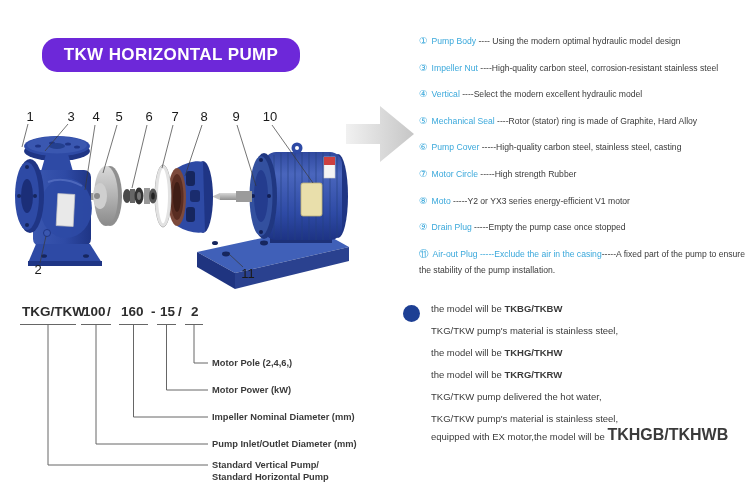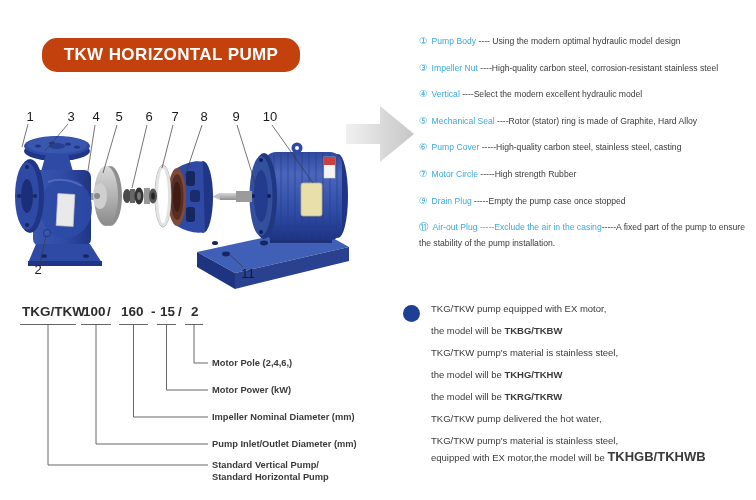--- a/index.html
+++ b/index.html
@@ -1,39 +1,39 @@
 <!DOCTYPE html>
 <html><head>
 <meta charset="utf-8">
 <style>
   html,body{margin:0;padding:0}
   body{width:756px;height:500px;background:#ffffff;position:relative;overflow:hidden;
        font-family:"Liberation Sans",sans-serif;color:#3a3a3a}
 
   
-  .banner{position:absolute;left:42px;top:38px;width:258px;height:34px;background:#c2410c;
+  .banner{position:absolute;left:42px;top:38px;width:258px;height:34px;background:#6d28d9;
           border-radius:15px;display:flex;align-items:center;justify-content:center}
   .banner .txt{color:#fff;font-weight:bold;font-size:17px;letter-spacing:.4px}
 
   
   .parts{position:absolute;left:419px;top:33px;width:337px;font-size:8.6px}
   .parts .item{line-height:16px;margin-bottom:10.6px;white-space:nowrap}
   .parts .item.wrap{white-space:normal;width:332px}
   .parts .num{color:#3aa8db;font-size:9.6px;margin-right:4px;font-family:"DejaVu Sans",sans-serif}
   .parts .pname{color:#3aa8db}
   .parts .desc{color:#3a3a3a}
 
   
   .variants{position:absolute;left:403px;top:303px;width:352px}
   .bullet{position:absolute;left:0;top:2px;width:17px;height:17px;border-radius:50%;background:#1d3f94}
   .vlines{margin-left:28px;font-size:9.5px}
   .vline{line-height:12px;margin-bottom:10px}
   .vline.tight{margin-bottom:4px}
   .vline .strong{font-weight:bold}
-  .vline .big{font-size:13px;font-weight:bold}
+  .vline .big{font-size:16px;font-weight:bold}
 
   
   svg text{font-family:"Liberation Sans",sans-serif}
   .plabel{font-size:13px;fill:#1a1a1a}
   .mseg{font-size:13.5px;font-weight:bold;fill:#2d2d2d}
   .mlabel{font-size:9.3px;font-weight:bold;fill:#3a3a3a}
   .leader{stroke:#3a3a3a;stroke-width:.7;fill:none}
   .tree{stroke:#666;stroke-width:1;fill:none}
 </style>
 </head>
@@ -219,20 +219,21 @@
   </g>
 </svg>
 
 <div class="parts">
   <div class="item"><span class="num">①</span><span class="pname">Pump Body</span><span class="desc"> ---- Using the modern optimal hydraulic model design</span></div>
   <div class="item"><span class="num">③</span><span class="pname">Impeller Nut</span><span class="desc"> ----High-quality carbon steel, corrosion-resistant stainless steel</span></div>
   <div class="item"><span class="num">④</span><span class="pname">Vertical</span><span class="desc"> ----Select the modern excellent hydraulic model</span></div>
   <div class="item"><span class="num">⑤</span><span class="pname">Mechanical Seal</span><span class="desc"> ----Rotor (stator) ring is made of Graphite, Hard Alloy</span></div>
   <div class="item"><span class="num">⑥</span><span class="pname">Pump Cover</span><span class="desc"> -----High-quality carbon steel, stainless steel, casting</span></div>
   <div class="item"><span class="num">⑦</span><span class="pname">Motor Circle</span><span class="desc"> -----High strength Rubber</span></div>
+  <div class="item"><span class="num">⑧</span><span class="pname">Moto</span><span class="desc"> -----Y2 or YX3 series energy-efficient V1 motor</span></div>
   <div class="item"><span class="num">⑨</span><span class="pname">Drain Plug</span><span class="desc"> -----Empty the pump case once stopped</span></div>
   <div class="item wrap"><span class="num">⑪</span><span class="pname">Air-out Plug -----Exclude the air in the casing</span><span class="desc">-----A fixed part of the pump to ensure the stability of the pump installation.</span></div>
 </div>
 
 <svg style="position:absolute;left:0;top:296px" width="400" height="200" viewBox="0 296 400 200">
   <g>
     <text class="mseg" x="22" y="316">TKG/TKW</text>
     <text class="mseg" x="83" y="316">100</text>
     <text class="mseg" x="107" y="316">/</text>
     <text class="mseg" x="121" y="316">160</text>
@@ -259,21 +260,20 @@
     <text class="mlabel" x="212" y="420">Impeller Nominal Diameter (mm)</text>
     <text class="mlabel" x="212" y="447">Pump Inlet/Outlet Diameter (mm)</text>
     <text class="mlabel" x="212" y="468">Standard Vertical Pump/</text>
     <text class="mlabel" x="212" y="480">Standard Horizontal Pump</text>
   </g>
 </svg>
 
 <div class="variants">
   <div class="bullet"></div>
   <div class="vlines">
-    <div class="vline"><span>TKG/TKW pump equipped with EX motor,</span><span class="strong"></span></div>
     <div class="vline"><span>the model will be </span><span class="strong">TKBG/TKBW</span></div>
     <div class="vline"><span>TKG/TKW pump's material is stainless steel,</span><span class="strong"></span></div>
     <div class="vline"><span>the model will be </span><span class="strong">TKHG/TKHW</span></div>
     <div class="vline"><span>the model will be </span><span class="strong">TKRG/TKRW</span></div>
     <div class="vline"><span>TKG/TKW pump delivered the hot water,</span><span class="strong"></span></div>
     <div class="vline tight"><span>TKG/TKW pump's material is stainless steel,</span><span class="strong"></span></div>
     <div class="vline"><span>equipped with EX motor,the model will be </span><span class="big">TKHGB/TKHWB</span></div>
   </div>
 </div>
 

